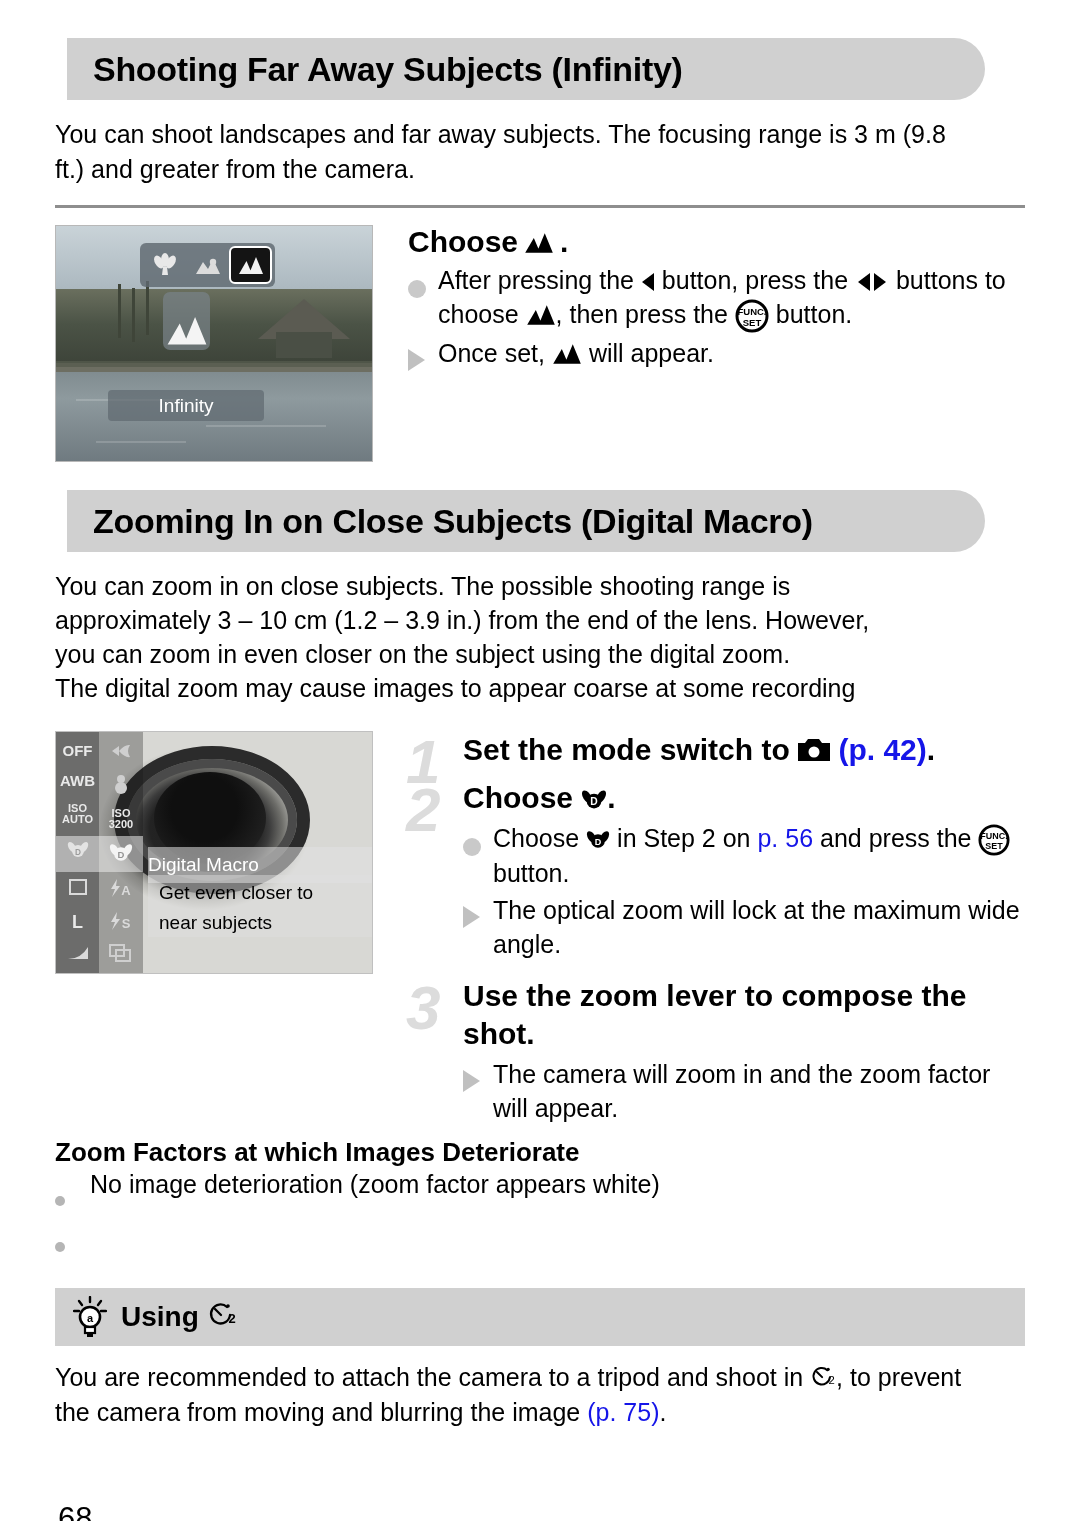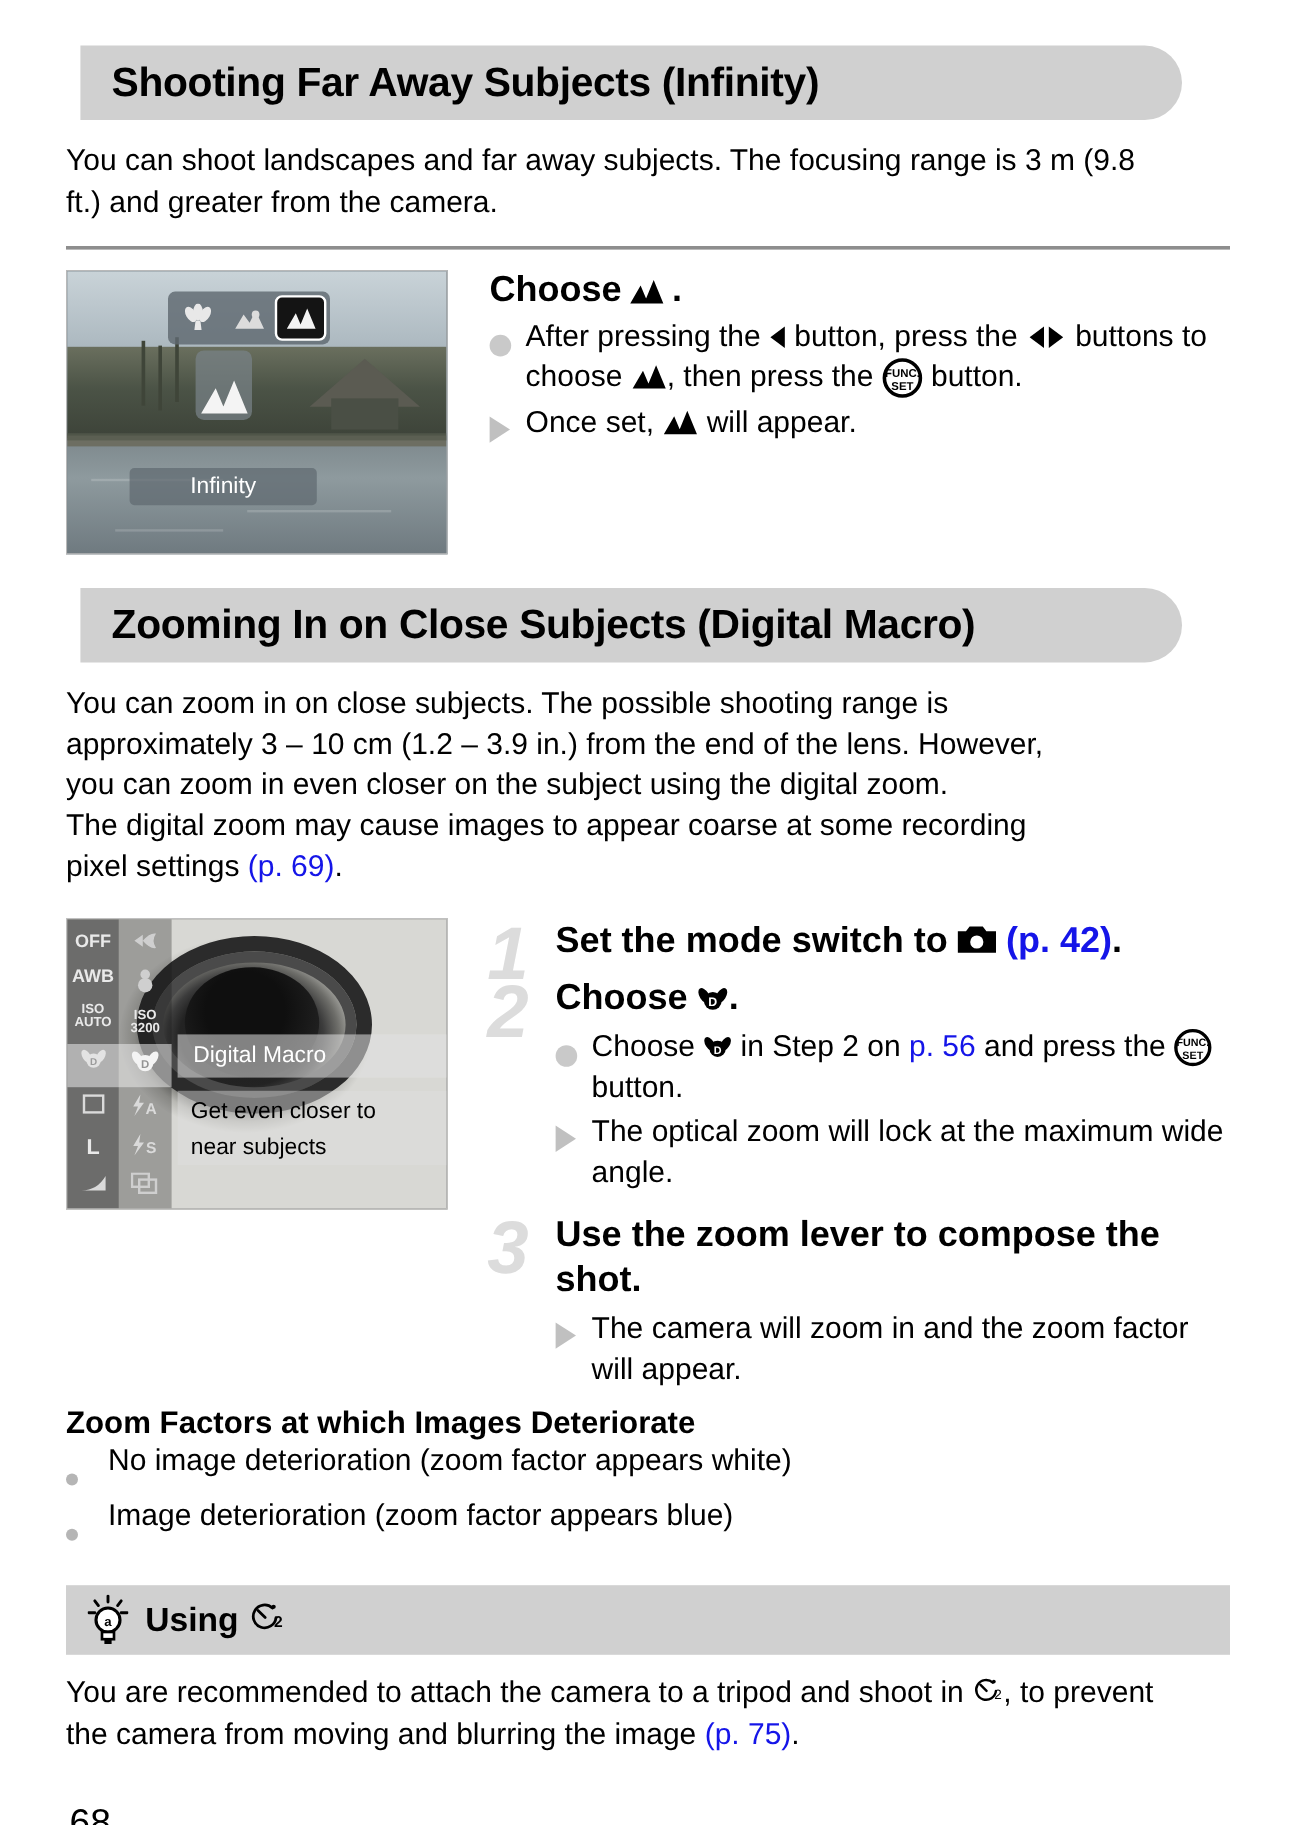--- a/index.html
+++ b/index.html
@@ -187,23 +187,23 @@
     padding: 4px 0;
   }
   .fcol.left { left: 0; width: 43px; background: rgba(20,20,20,.55); }
   .fcol.mid  { left: 43px; width: 44px; background: rgba(20,20,20,.30); }
   .fic { color: #e9e9e9; font-size: 15px; font-weight: bold; text-align: center; line-height: 1.0; }
   .selrow {
     position: absolute; left: 0; top: 104px; width: 87px; height: 36px;
     background: rgba(235,235,235,.55);
   }
   .macro-banner {
-    position: absolute; left: 92px; top: 96px; width: 226px; height: 36px;
+    position: absolute; left: 92px; top: 115px; width: 226px; height: 36px;
     background: rgba(225,225,225,.55);
-    display: flex; align-items: center; padding-left: 13px;
+    display: flex; align-items: center; padding-left: 0;
   }
   .macro-banner span { color: #fff; font-size: 19px; }
   .macro-desc {
     position: absolute; left: 92px; top: 143px; width: 226px; height: 62px;
     background: rgba(225,225,225,.45);
     padding: 3px 0 0 11px;
   }
   .macro-desc div { color: #000000; font-size: 19px; line-height: 30px; }
 
   
@@ -338,21 +338,20 @@
 
   <div class="banner b2" style="margin-top:28px;">
     <span>Zooming In on Close Subjects (Digital Macro)</span>
   </div>
 
   <div class="para tight" style="width:920px;">
     <div>You can zoom in on close subjects. The possible shooting range is</div>
     <div>approximately 3 – 10 cm (1.2 – 3.9 in.) from the end of the lens. However,</div>
     <div>you can zoom in even closer on the subject using the digital zoom.</div>
     <div>The digital zoom may cause images to appear coarse at some recording</div>
-    <div><span>pixel settings </span><span class="link">(p. 69)</span><span>.</span></div>
   </div>
 
   <div class="block" style="margin-top:26px;">
     <div class="shotcol">
       <div class="lcd2">
         <div class="lensbg"></div>
         <div class="lensring"></div>
         <div class="lensinner"></div>
 
         <div class="fcol left">
@@ -494,21 +493,20 @@
   </div>
 
   <div class="subhead">Zoom Factors at which Images Deteriorate</div>
   <div>
     <div class="sbl">
       <div class="smk"><i class="smkdot"></i></div>
       <div>No image deterioration (zoom factor appears white)</div>
     </div>
     <div class="sbl">
       <div class="smk"><i class="smkdot"></i></div>
-      <div>Image deterioration (zoom factor appears blue)</div>
     </div>
   </div>
 
   <div class="tipbar">
     <svg width="34" height="42" viewBox="0 0 34 42">
       <g stroke="#000" stroke-width="2.4" fill="none" stroke-linecap="round">
         <line x1="17" y1="1" x2="17" y2="6"></line>
         <line x1="6" y1="5" x2="9" y2="9"></line>
         <line x1="28" y1="5" x2="25" y2="9"></line>
         <line x1="1" y1="15" x2="6" y2="15"></line>

